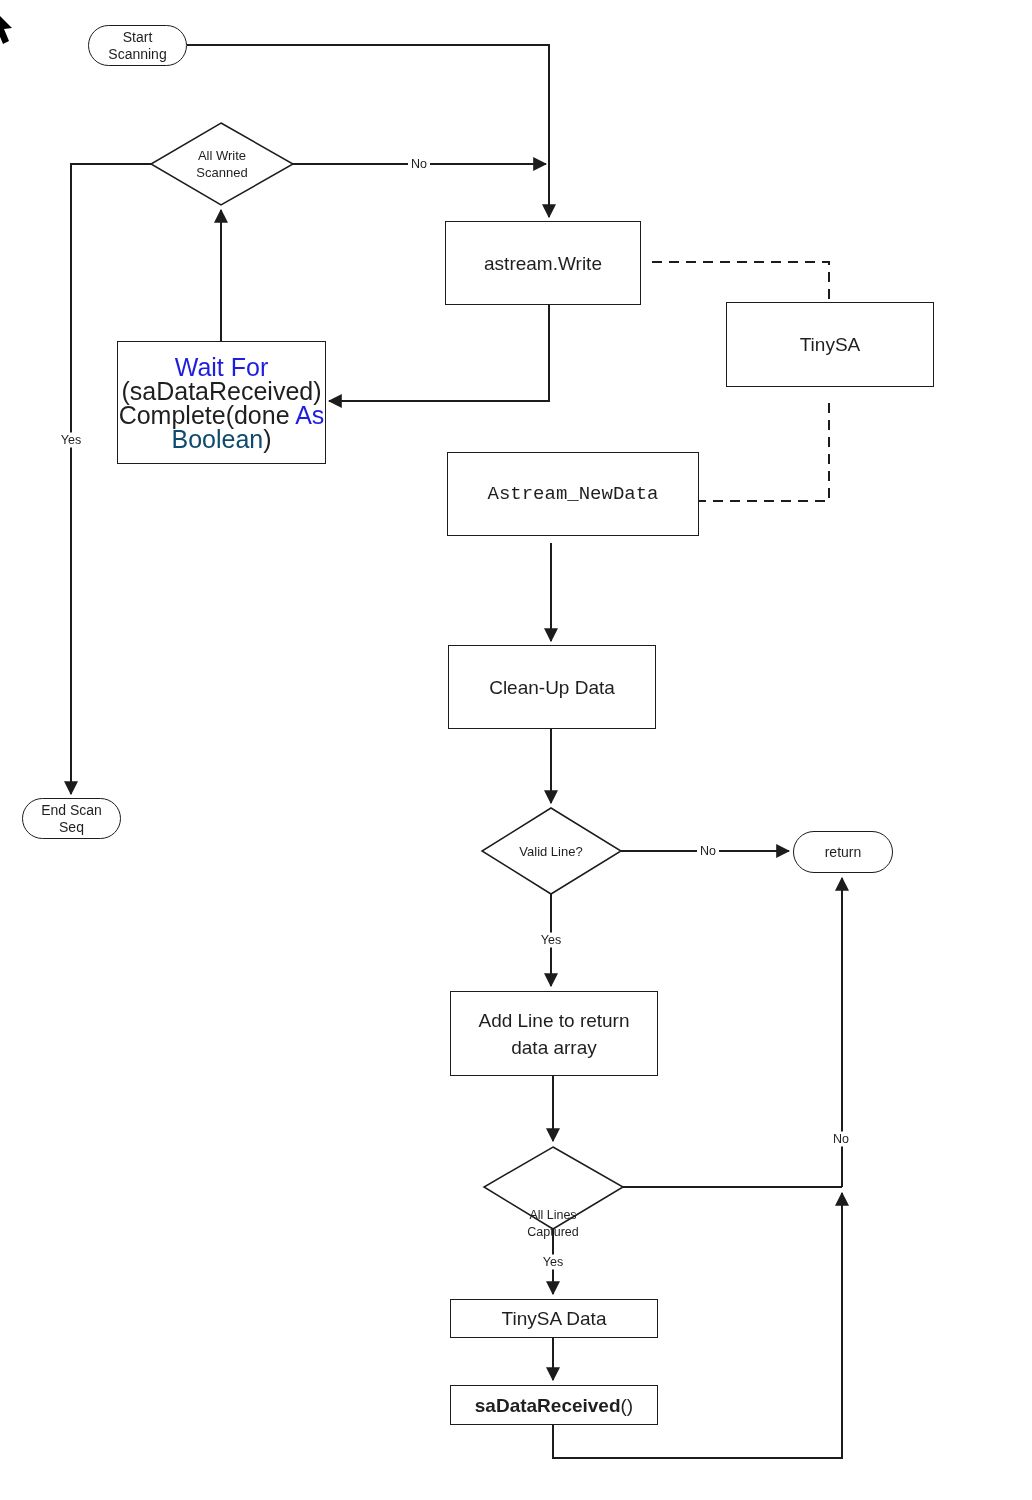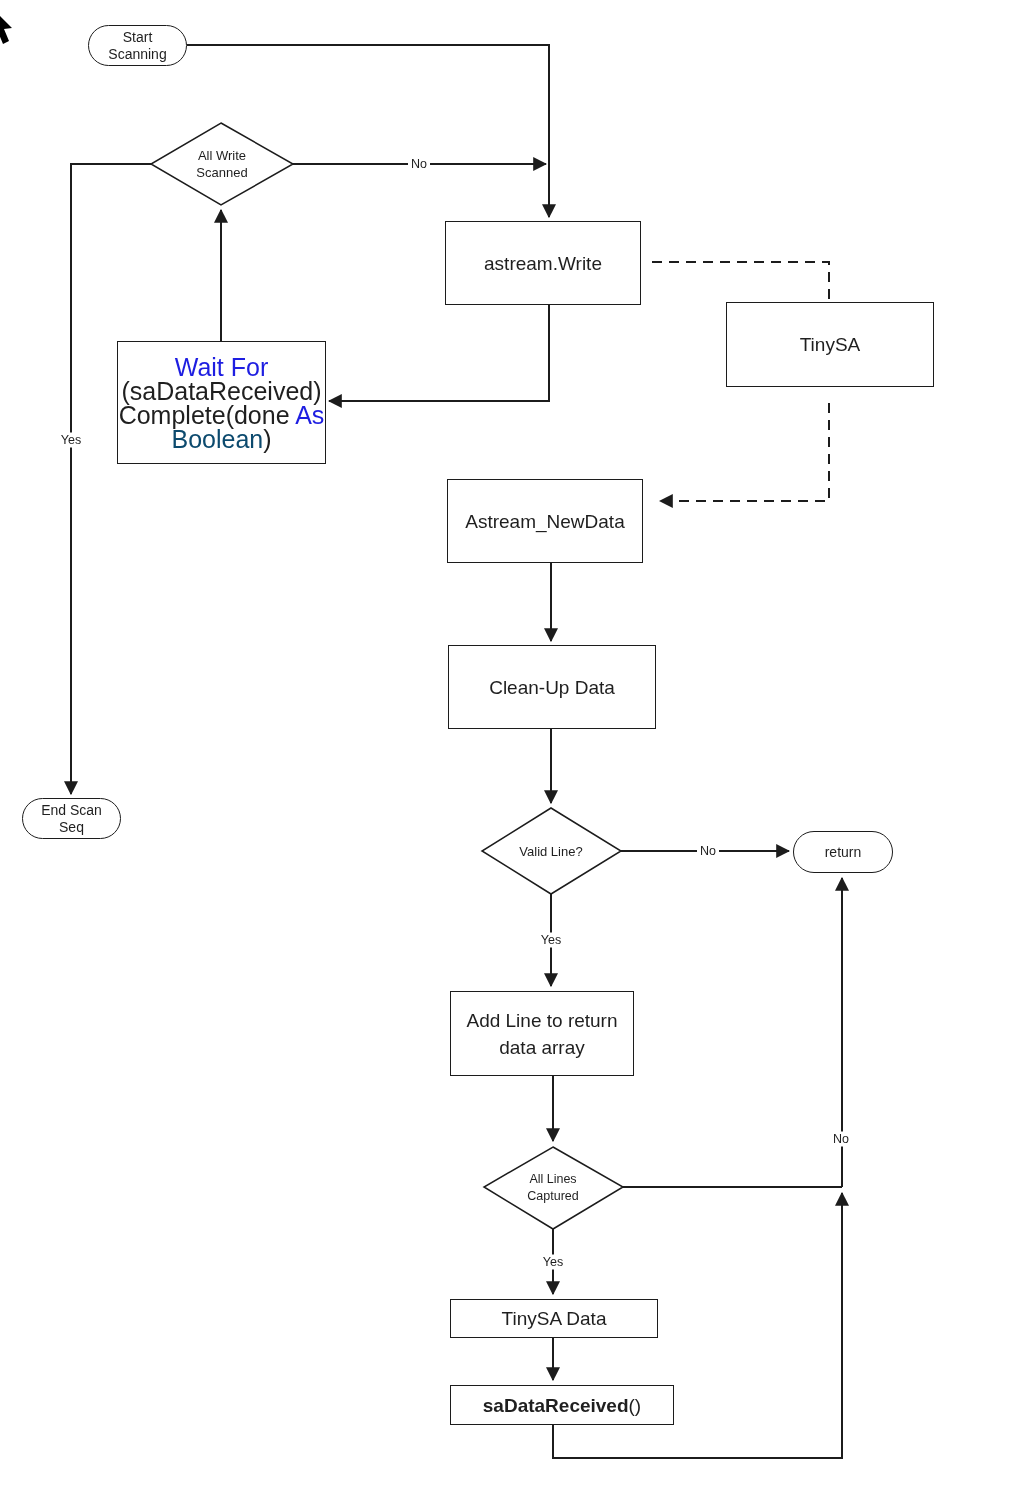--- a/index.html
+++ b/index.html
@@ -98,53 +98,53 @@
       <span>(saDataReceived)</span>
     </div>
     <div class="thin">
       <span>Complete(done </span><span style="color: rgb(30, 30, 225);">As</span>
     </div>
     <div class="thin">
       <span style="color: #0c4a6e;">Boolean</span><span>)</span>
     </div>
   </div>
 
-  <div class="node" style="left:447px;top:479px;width:196px;height:84px;">
+  <div class="node" style="left:447px;top:452px;width:252px;height:84px;font-family:Liberation Mono, monospace;">
     <div>Astream_NewData</div>
   </div>
 
   <div class="node" style="left:448px;top:645px;width:208px;height:84px;">
     <div>Clean-Up Data</div>
   </div>
 
-  <div class="node" style="left:450px;top:991px;width:184px;height:85px;">
+  <div class="node" style="left:450px;top:991px;width:208px;height:85px;">
     <div>Add Line to return</div>
     <div>data array</div>
   </div>
 
   <div class="node" style="left:450px;top:1299px;width:208px;height:39px;">
     <div>TinySA Data</div>
   </div>
 
-  <div class="node" style="left:450px;top:1385px;width:224px;height:40px;">
+  <div class="node" style="left:450px;top:1385px;width:208px;height:40px;">
     <div>
       <b>saDataReceived</b><span>()</span>
     </div>
   </div>
 
   <div class="dlabel" style="left:222px;top:164px;">
     <div>All Write</div>
     <div>Scanned</div>
   </div>
 
   <div class="dlabel" style="left:551px;top:851px;">
     <div>Valid Line?</div>
   </div>
 
-  <div class="dlabel" style="left:553px;top:1188px;font-size:12.5px;">
+  <div class="dlabel" style="left:553px;top:1224px;font-size:12.5px;">
     <div>All Lines</div>
     <div>Captured</div>
   </div>
 
   <div class="elabel" style="left:419px;top:164px;">No</div>
   <div class="elabel" style="left:71px;top:440px;">Yes</div>
   <div class="elabel" style="left:708px;top:851px;">No</div>
   <div class="elabel" style="left:551px;top:940px;">Yes</div>
   <div class="elabel" style="left:841px;top:1139px;">No</div>
   <div class="elabel" style="left:553px;top:1262px;">Yes</div>

